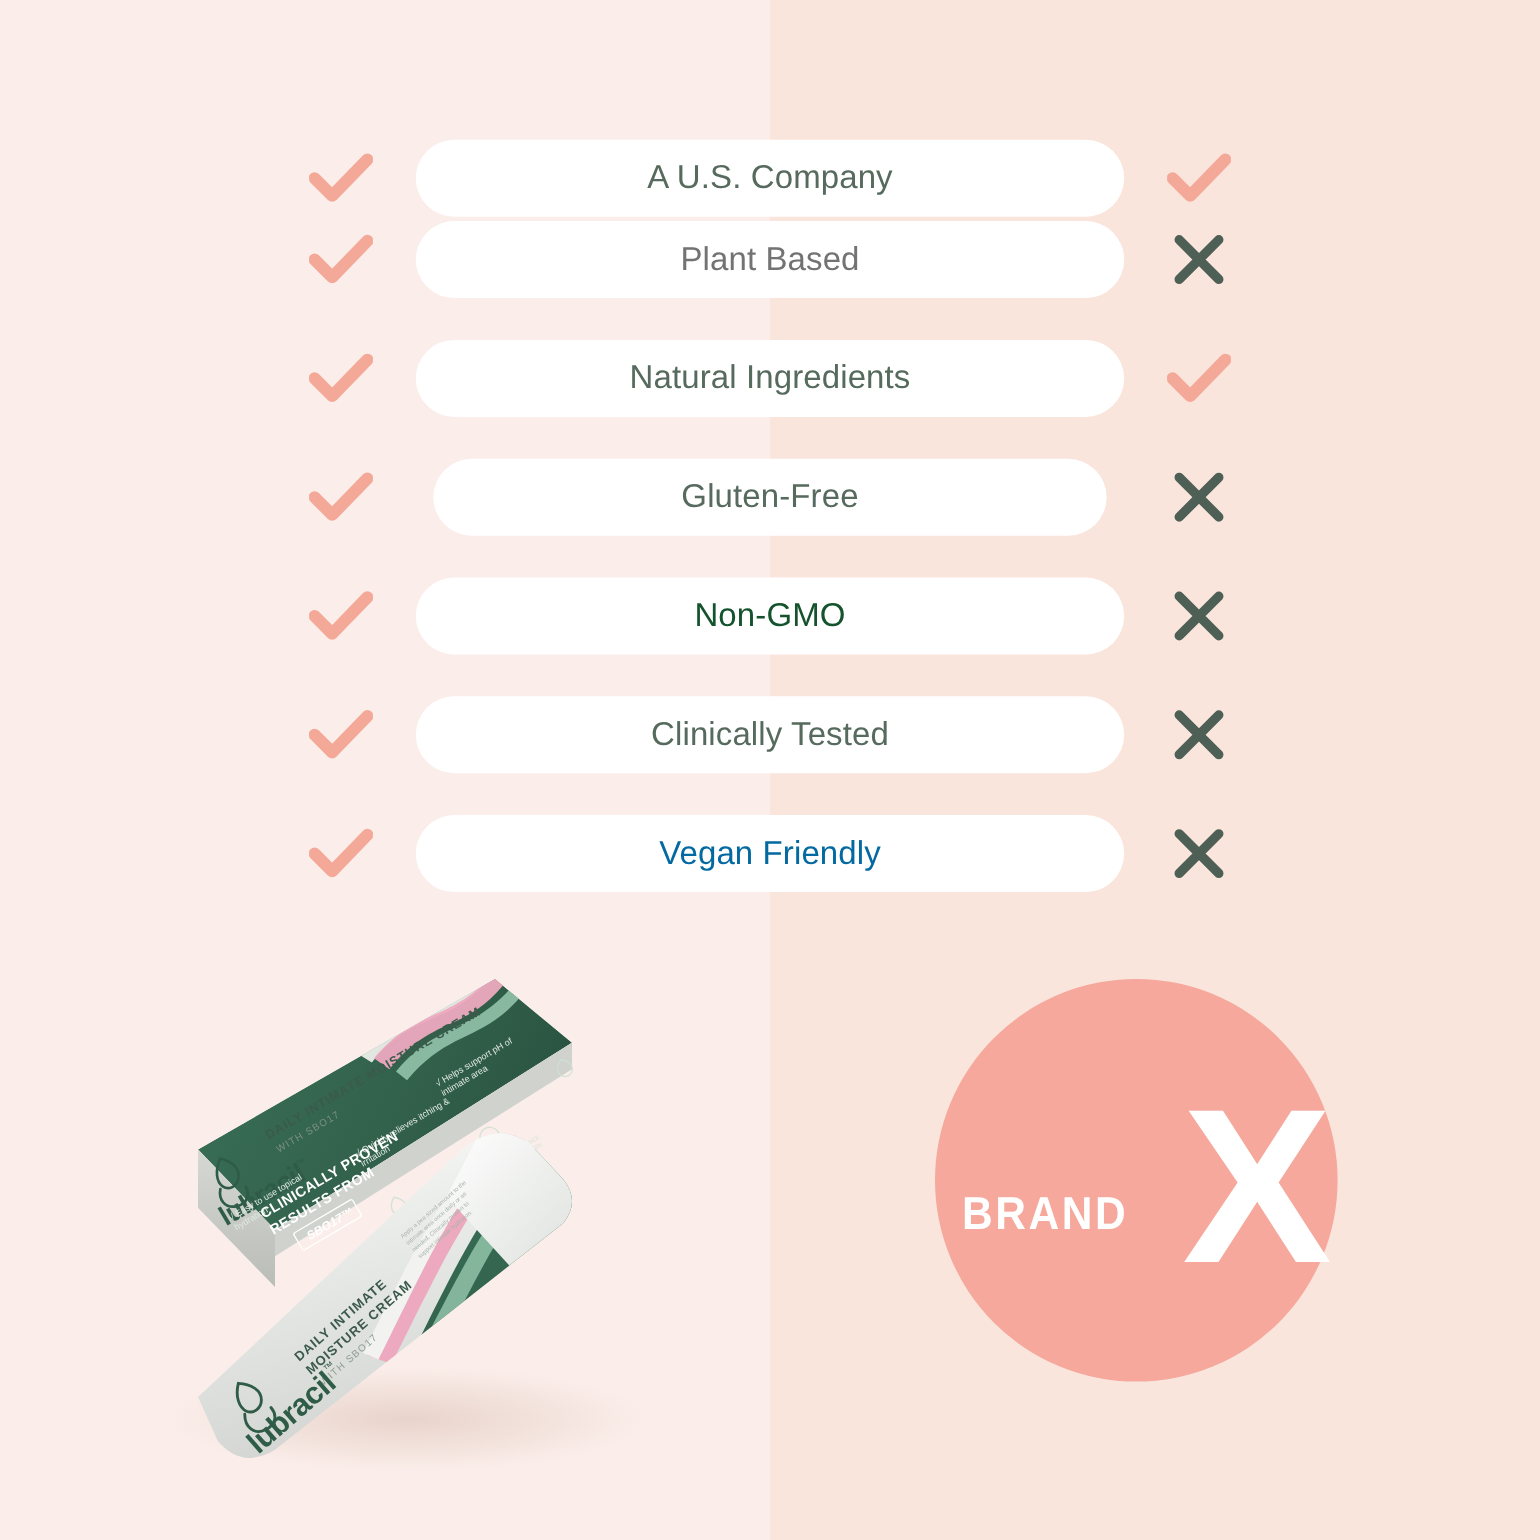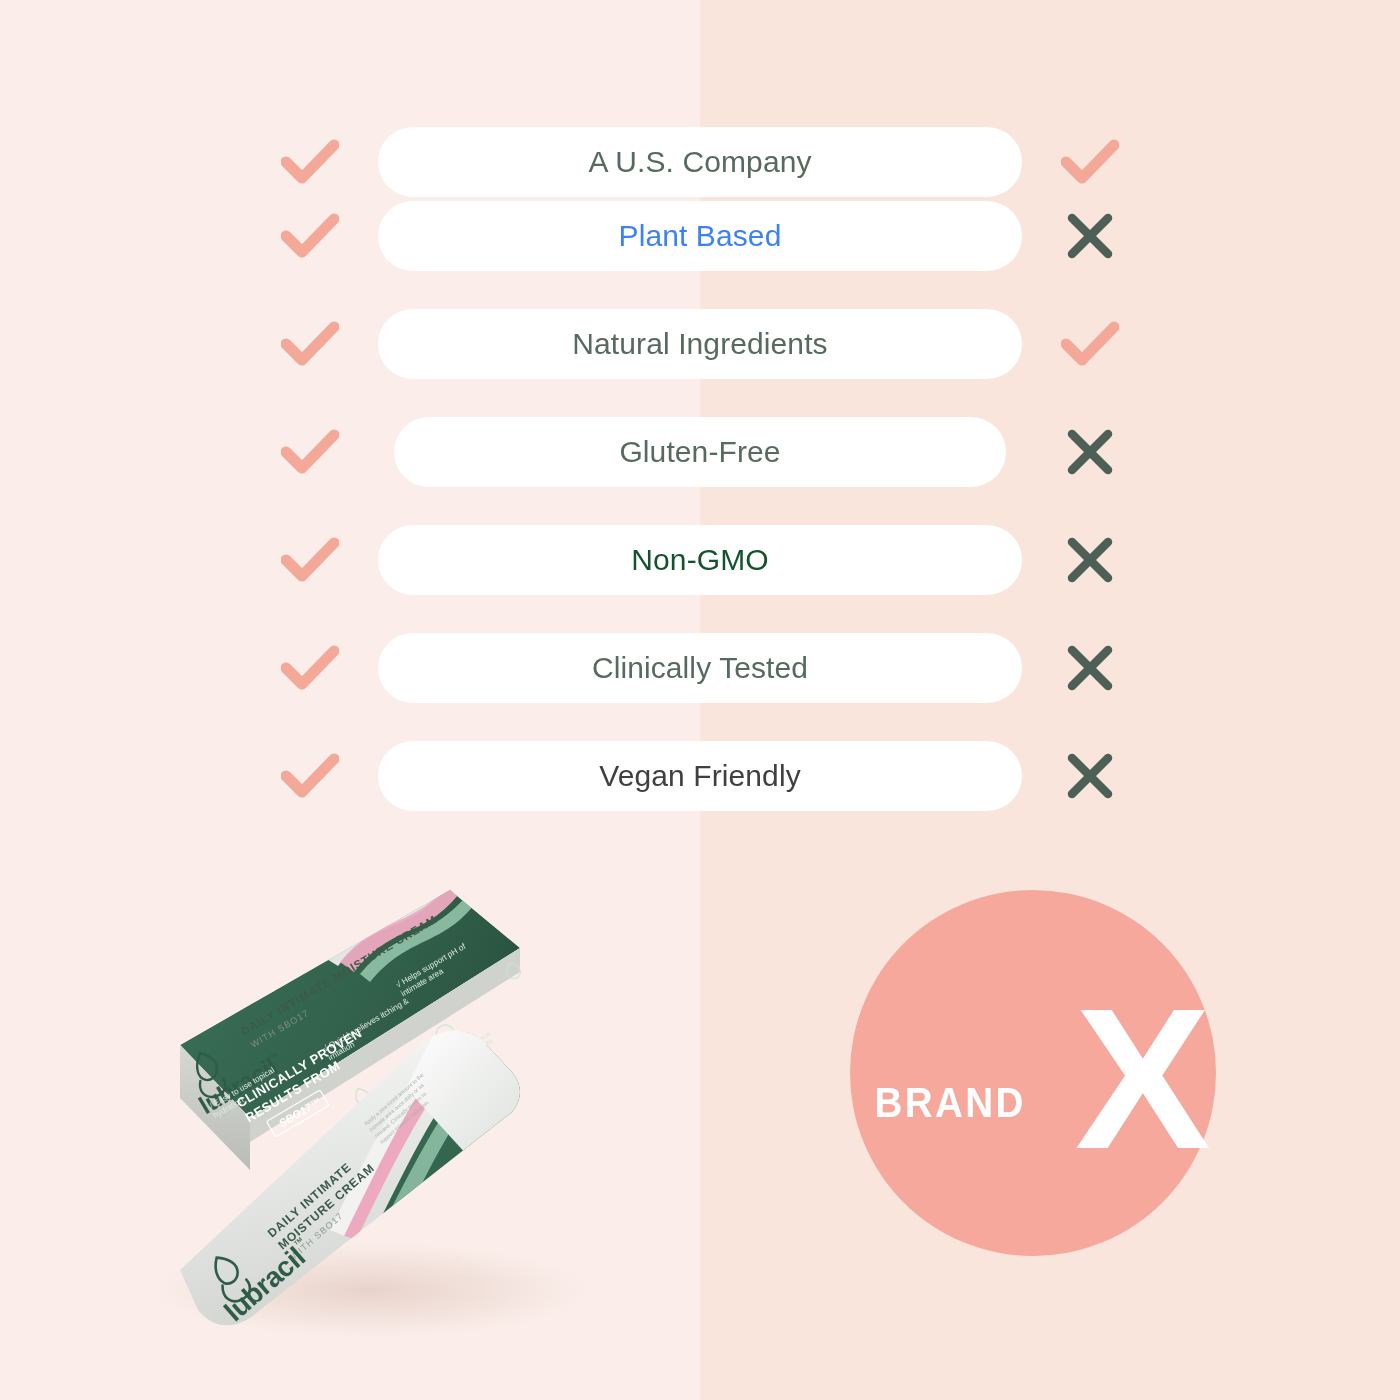--- a/index.html
+++ b/index.html
@@ -152,21 +152,21 @@
           </svg>
         </div>
       </div>
       <div class="compare-row" style="top: 201px;">
         <div class="mark-cell">
           <svg class="mark-svg" width="58" height="48" viewBox="0 0 58 48" xmlns="http://www.w3.org/2000/svg">
             <path d="M5 24 L21 40 L53 7" fill="none" stroke="#f4a898" stroke-width="11" stroke-linecap="round" stroke-linejoin="round"></path>
           </svg>
         </div>
         <div class="feature-pill" style="background: rgb(255, 255, 255);">
-          <span class="feature-label" style="color: #3b82f6;">Plant Based</span>
+          <span class="feature-label" style="color: #737373;">Plant Based</span>
         </div>
         <div class="mark-cell">
           <svg class="mark-svg" width="50" height="50" viewBox="0 0 50 50" xmlns="http://www.w3.org/2000/svg">
             <path d="M7 7 L43 43 M43 7 L7 43" fill="none" stroke="#4e5f55" stroke-width="8.5" stroke-linecap="round"></path>
           </svg>
         </div>
       </div>
       <div class="compare-row" style="top: 309px;">
         <div class="mark-cell">
           <svg class="mark-svg" width="58" height="48" viewBox="0 0 58 48" xmlns="http://www.w3.org/2000/svg">
@@ -227,21 +227,21 @@
           </svg>
         </div>
       </div>
       <div class="compare-row" style="top: 741px;">
         <div class="mark-cell">
           <svg class="mark-svg" width="58" height="48" viewBox="0 0 58 48" xmlns="http://www.w3.org/2000/svg">
             <path d="M5 24 L21 40 L53 7" fill="none" stroke="#f4a898" stroke-width="11" stroke-linecap="round" stroke-linejoin="round"></path>
           </svg>
         </div>
         <div class="feature-pill" style="background: rgb(255, 255, 255);">
-          <span class="feature-label" style="color: #404040;">Vegan Friendly</span>
+          <span class="feature-label" style="color: #0369a1;">Vegan Friendly</span>
         </div>
         <div class="mark-cell">
           <svg class="mark-svg" width="50" height="50" viewBox="0 0 50 50" xmlns="http://www.w3.org/2000/svg">
             <path d="M7 7 L43 43 M43 7 L7 43" fill="none" stroke="#4e5f55" stroke-width="8.5" stroke-linecap="round"></path>
           </svg>
         </div>
       </div>
     </div>
 
   <div class="brandx-circle" style="background: rgb(245, 168, 155);">

